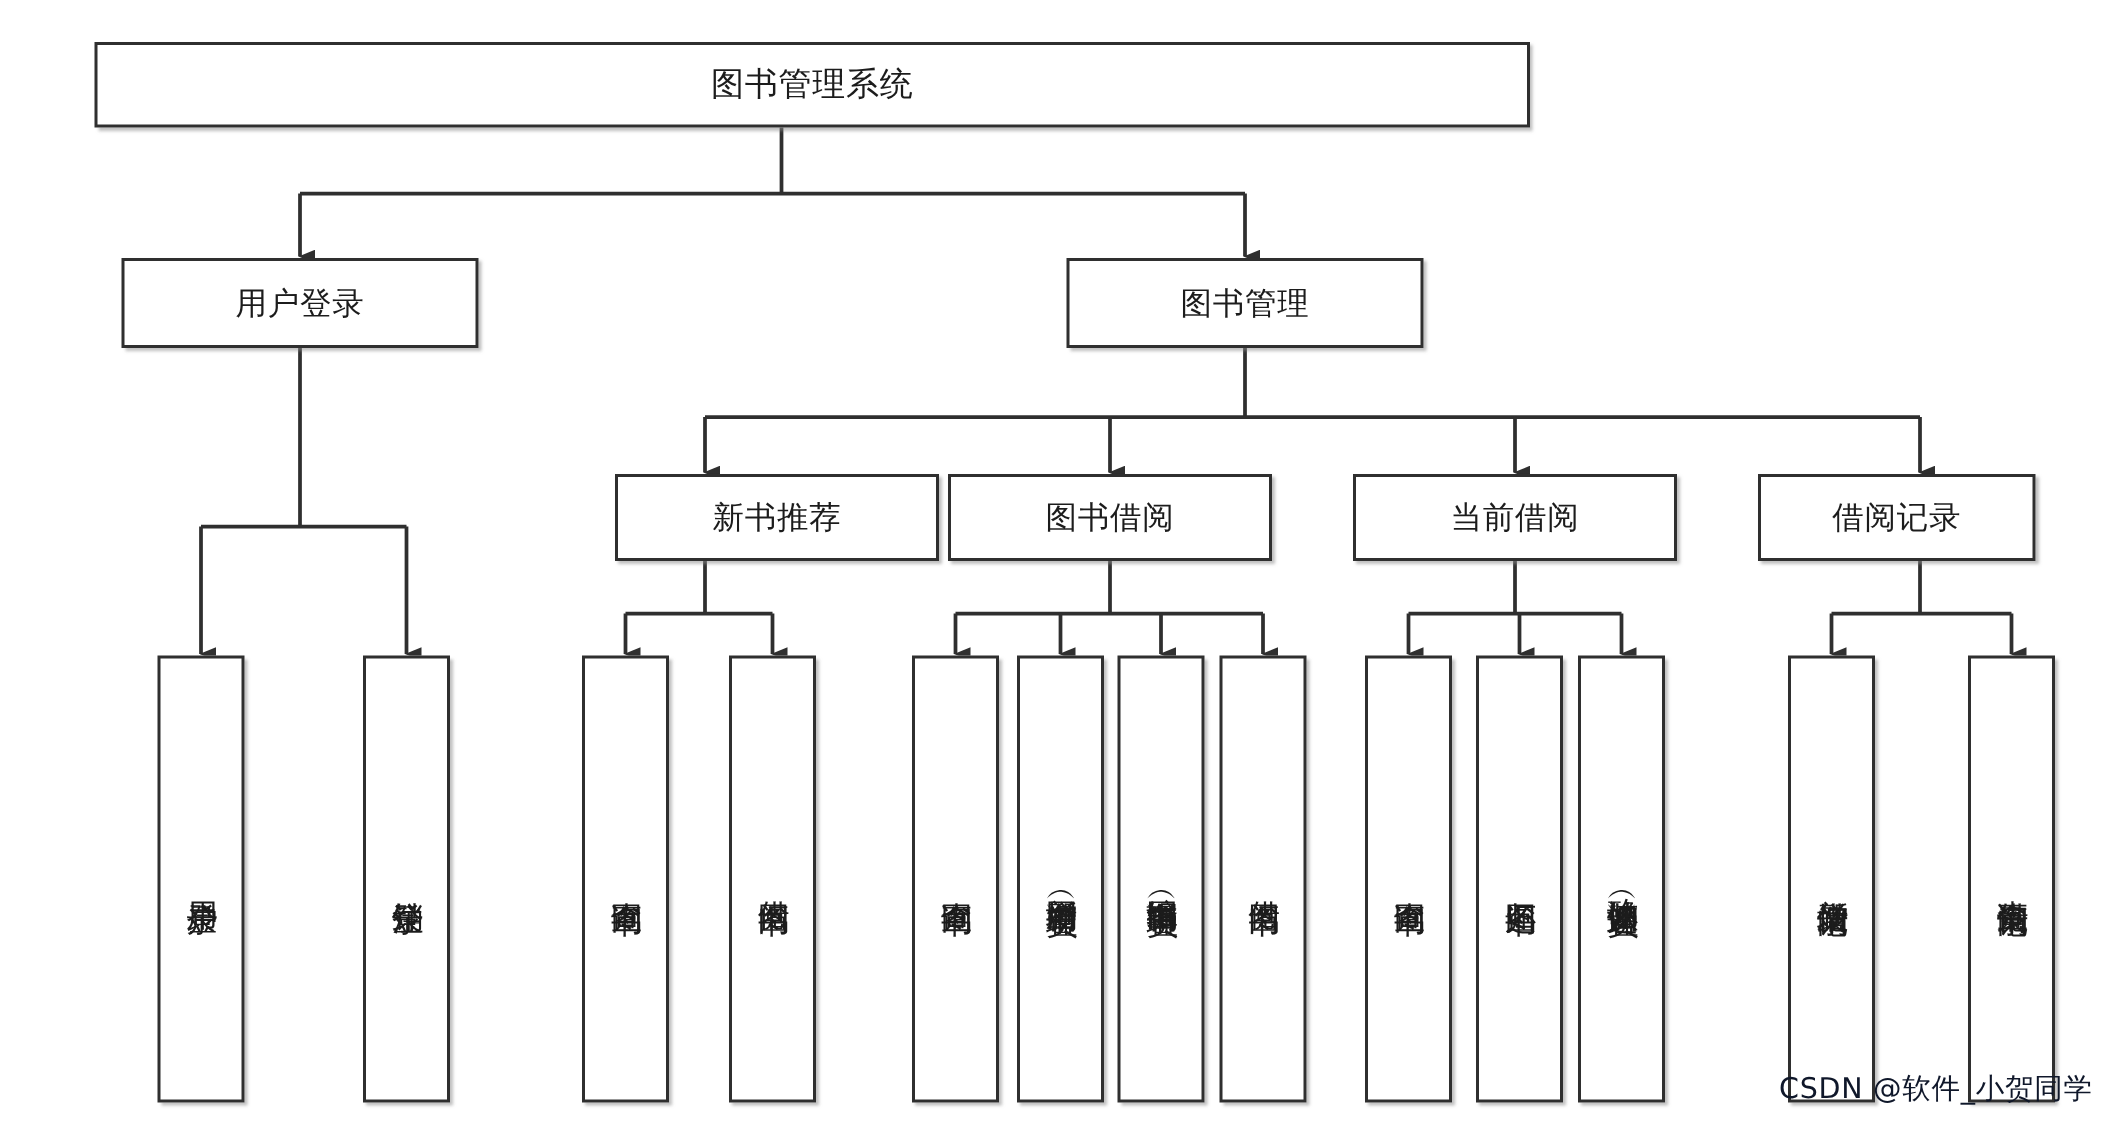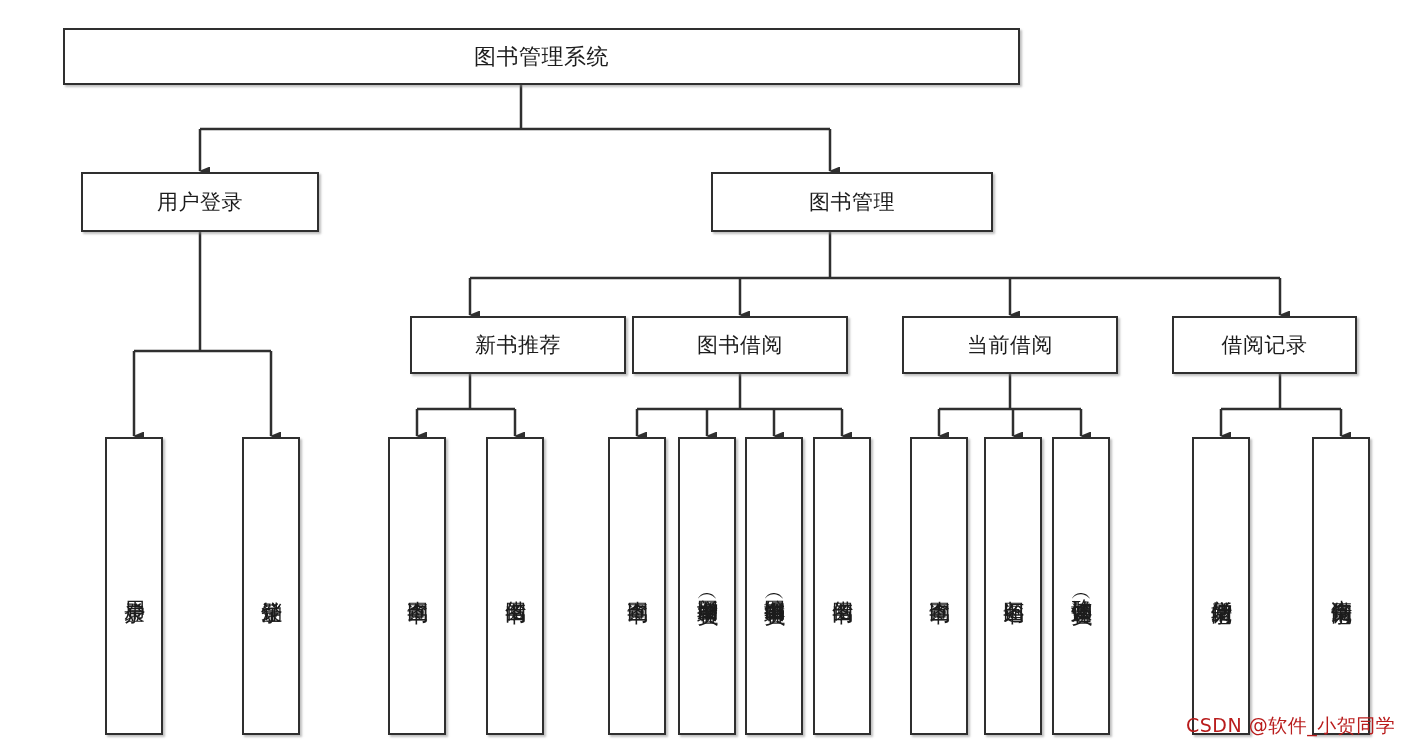--- a/index.html
+++ b/index.html
@@ -61,21 +61,21 @@
     font-size: 21px;
     line-height: 1.22;
     letter-spacing: 1px;
     max-height: 100%;
   }
   #watermark {
     position: absolute;
     left: 1186px;
     top: 713px;
     font-size: 19px;
-    color: #b91c1c;
+    color: #0f172a;
     white-space: nowrap;
     letter-spacing: 0.5px;
     font-family: "DejaVu Sans", "Liberation Sans", sans-serif;
   }
 </style>
 </head>
 <body>
 
 <div id="canvas">
 
@@ -122,21 +122,21 @@
       </g>
   </svg>
 
   <div class="node horiz root" style="left: 20px; top: 28px; width: 957px; height: 57px; margin-left: 43px;">
     <span class="label">图书管理系统</span>
   </div>
 
   <div class="node horiz" style="left: 81px; top: 172px; width: 238px; height: 60px;">
     <span class="label">用户登录</span>
   </div>
-  <div class="node horiz" style="left: 711px; top: 172px; width: 282px; height: 60px;">
+  <div class="node horiz" style="left: 711px; top: 172px; width: 238px; height: 60px;">
     <span class="label">图书管理</span>
   </div>
 
   <div class="node horiz" style="left: 362px; top: 316px; width: 216px; height: 58px; margin-left: 48px;">
     <span class="label">新书推荐</span>
   </div>
   <div class="node horiz" style="left: 632px; top: 316px; width: 216px; height: 58px;">
     <span class="label">图书借阅</span>
   </div>
   <div class="node horiz" style="left: 902px; top: 316px; width: 216px; height: 58px;">

